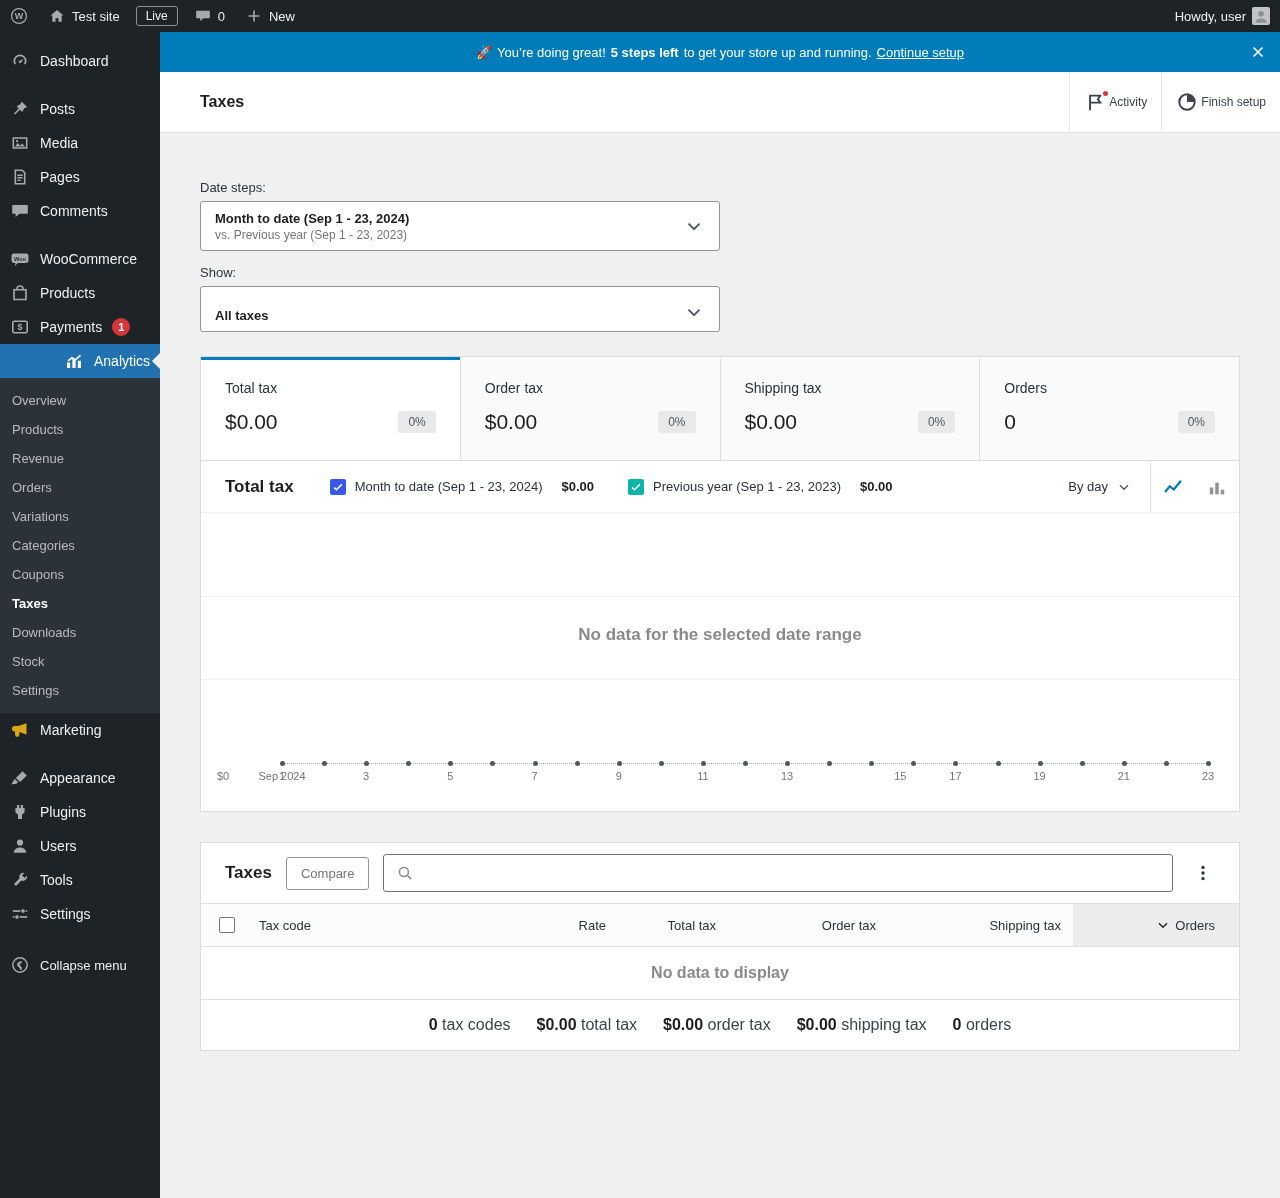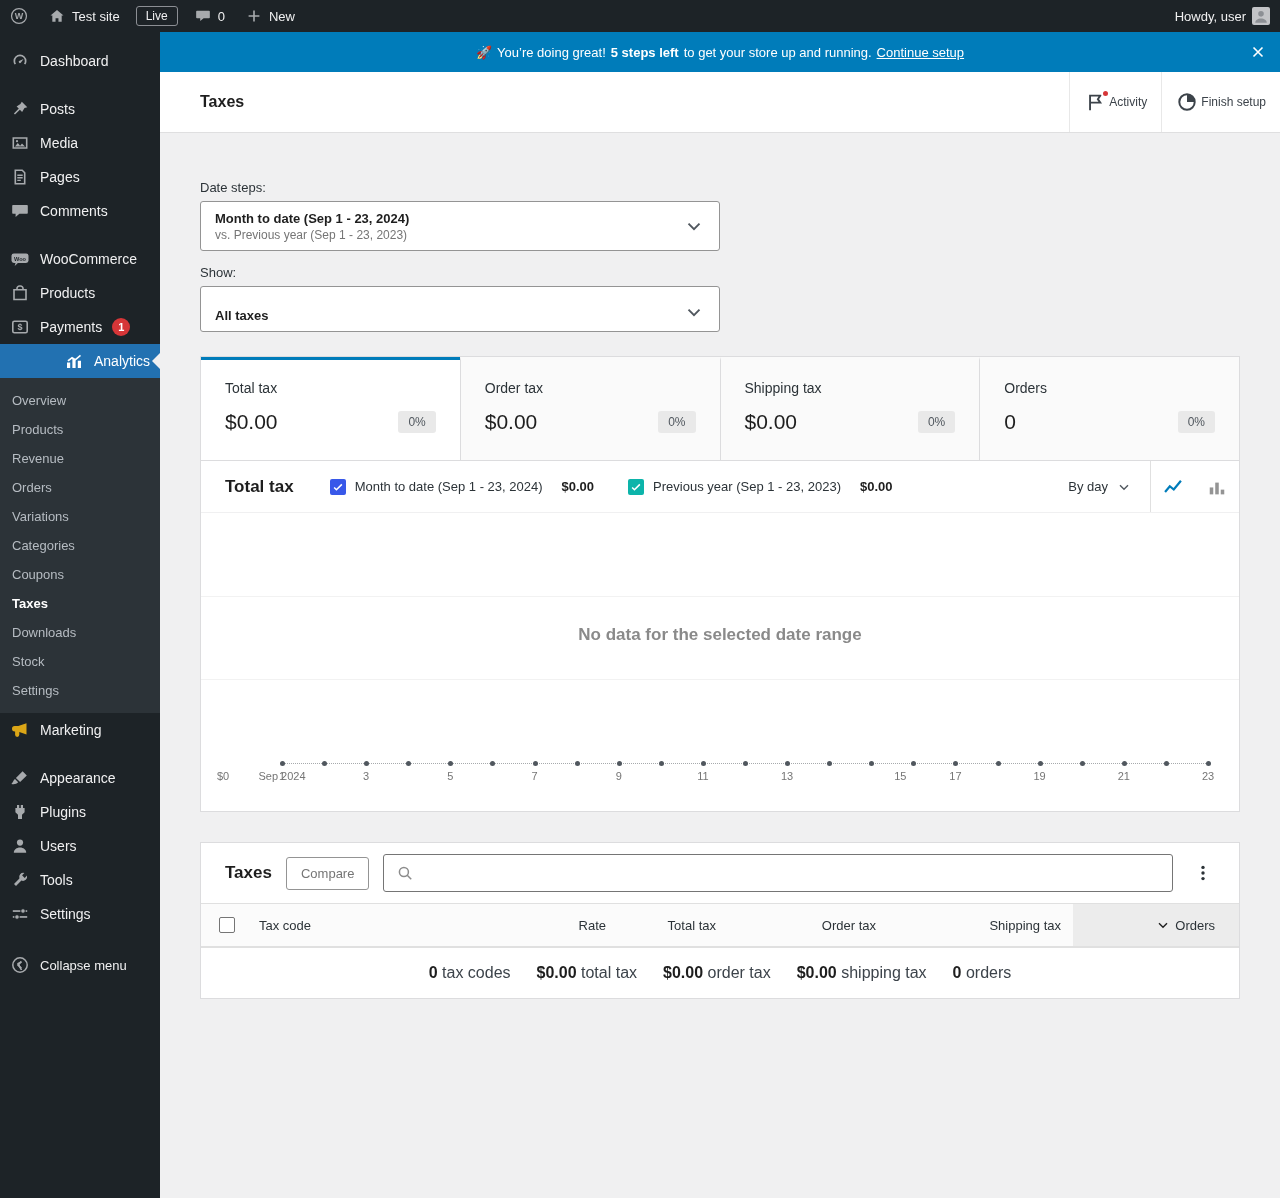--- a/index.html
+++ b/index.html
@@ -574,20 +574,21 @@
           </div>
           <div class="th th-num th-sorted" data-name="column-header-orders" style="width: 166px;">
             <span class="icon sort-chev" data-name="sort-desc-icon">
               <svg viewBox="0 0 20 20" aria-hidden="true">
                 <path fill="none" stroke="currentColor" stroke-width="1.7" d="M5 7.8l5 5 5-5"></path>
               </svg>
             </span>
             <span>Orders</span>
           </div>
         </div>
+      <div id="table-empty" data-name="table-empty-message">No data to display</div>
       <div id="table-foot" data-name="table-summary-row">
           <span class="sum-item" data-name="summary-tax-codes"><b>0</b> tax codes</span>
           <span class="sum-item" data-name="summary-total-tax"><b>$0.00</b> total tax</span>
           <span class="sum-item" data-name="summary-order-tax"><b>$0.00</b> order tax</span>
           <span class="sum-item" data-name="summary-shipping-tax"><b>$0.00</b> shipping tax</span>
           <span class="sum-item" data-name="summary-orders"><b>0</b> orders</span>
         </div>
     </div>
   </div>
 </div>

